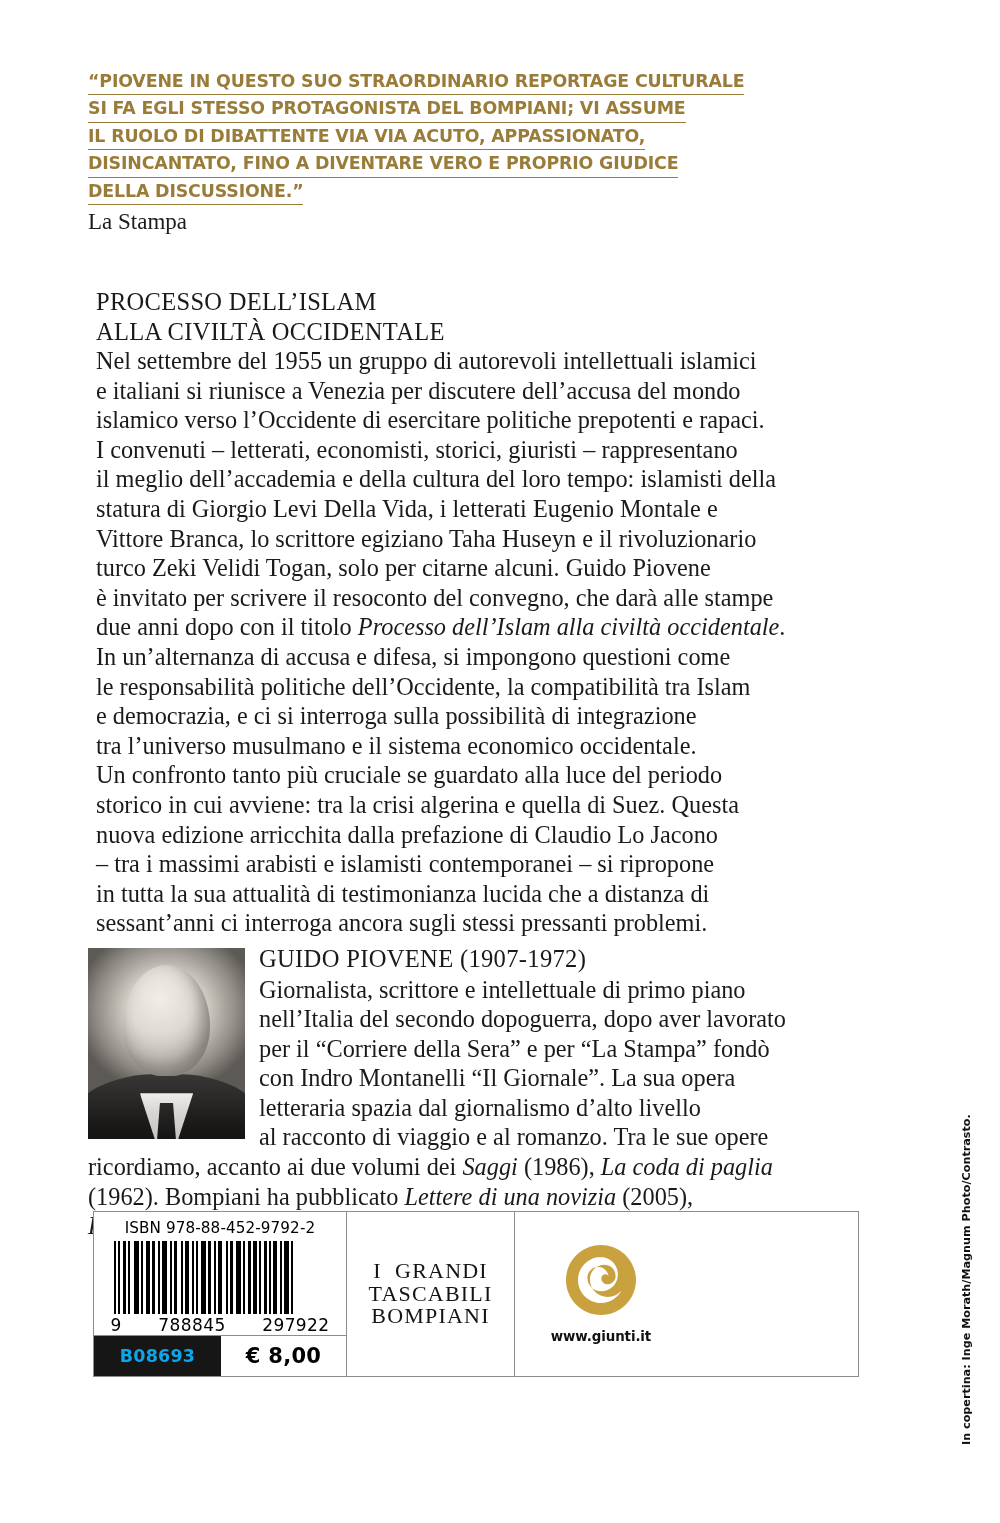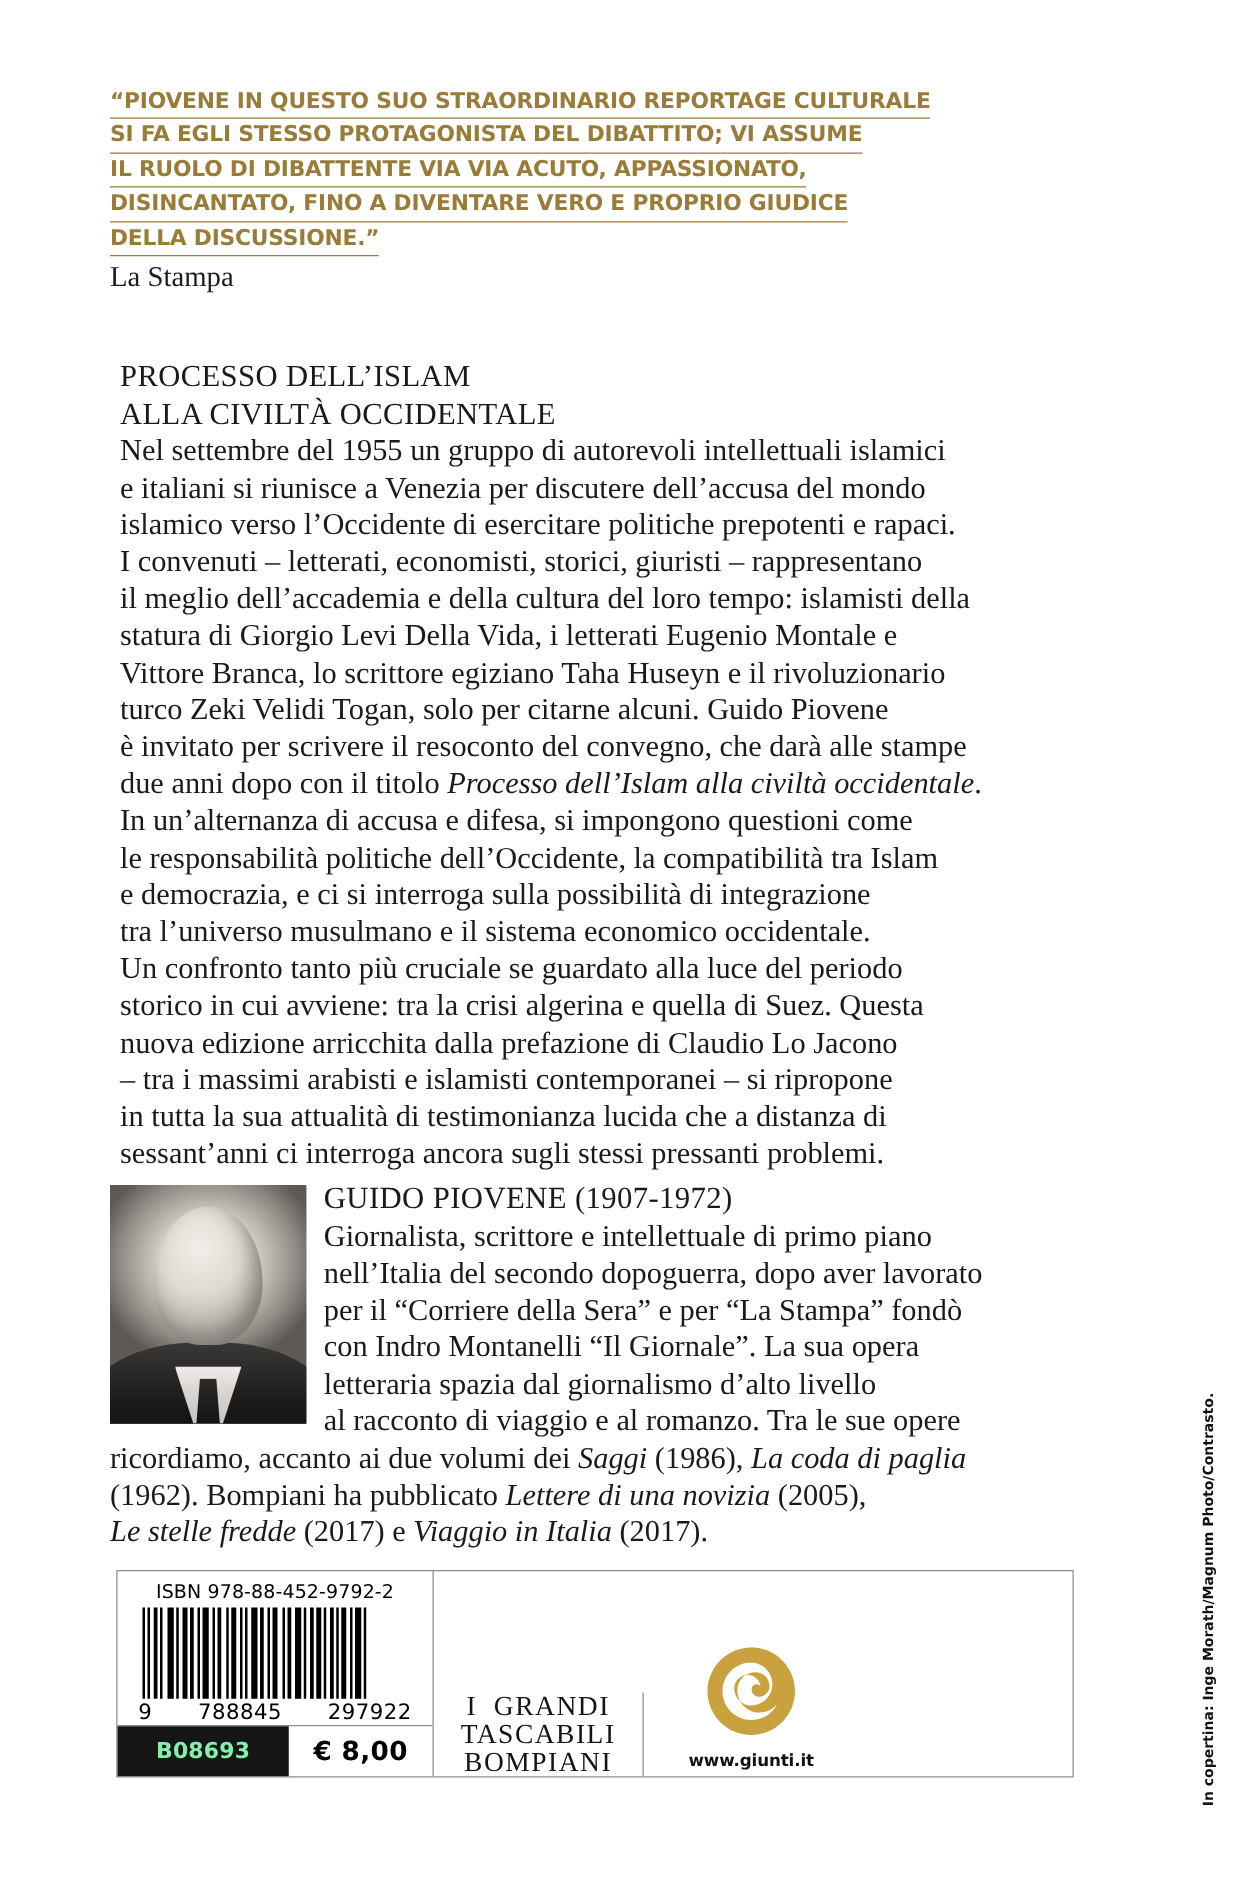--- a/index.html
+++ b/index.html
@@ -153,28 +153,27 @@
     font-size: 24.3px;
     line-height: 29.6px;
     white-space: pre-wrap;
   }
   .bio-tail i { font-style: italic; }
 
   
   .bottom-strip {
     position: absolute;
     left: 93px;
-    top: 1256px;
+    top: 1211px;
     width: 766px;
     height: 166px;
     display: flex;
     border: 1.2px solid #8d8d8d;
     box-sizing: border-box;
     background: #ffffff;
-    align-items: flex-end;
   }
   .strip-cell {
     box-sizing: border-box;
     border-right: 1.2px solid #8d8d8d;
     position: relative;
   }
   .strip-cell:last-child { border-right: none; }
 
   .cell-barcode { width: 253px; display: flex; flex-direction: column; }
   .barcode-area {
@@ -210,22 +209,22 @@
     color: #000;
     margin-top: 1px;
   }
   .price-row {
     display: flex;
     height: 40px;
     border-top: 1.2px solid #8d8d8d;
   }
   .price-code {
     background: #161616;
-    color: #86efac;
-    width: 137px;
+    color: #0ea5e9;
+    width: 127px;
     display: flex;
     align-items: center;
     justify-content: center;
     font-family: "DejaVu Sans", sans-serif;
     font-weight: 700;
     font-size: 17.5px;
     letter-spacing: 0.2px;
   }
   .price-value {
     flex: 1 1 auto;
@@ -289,21 +288,21 @@
     text-align: left;
   }
 </style>
 </head>
 <body>
 
 <div class="page">
 
   <div class="quote-block">
     <div class="quote-line">“PIOVENE IN QUESTO SUO STRAORDINARIO REPORTAGE CULTURALE</div>
-    <div class="quote-line">SI FA EGLI STESSO PROTAGONISTA DEL DIBATTITO; VI ASSUME</div>
+    <div class="quote-line">SI FA EGLI STESSO PROTAGONISTA DEL BOMPIANI; VI ASSUME</div>
     <div class="quote-line">IL RUOLO DI DIBATTENTE VIA VIA ACUTO, APPASSIONATO,</div>
     <div class="quote-line">DISINCANTATO, FINO A DIVENTARE VERO E PROPRIO GIUDICE</div>
     <div class="quote-line">DELLA DISCUSSIONE.”</div>
     <div class="quote-source">La Stampa</div>
   </div>
 
   <div class="desc-block">
     <div class="desc-title">PROCESSO DELL’ISLAM
 ALLA CIVILTÀ OCCIDENTALE</div>
     <div class="desc-body"><span>Nel settembre del 1955 un gruppo di autorevoli intellettuali islamici

